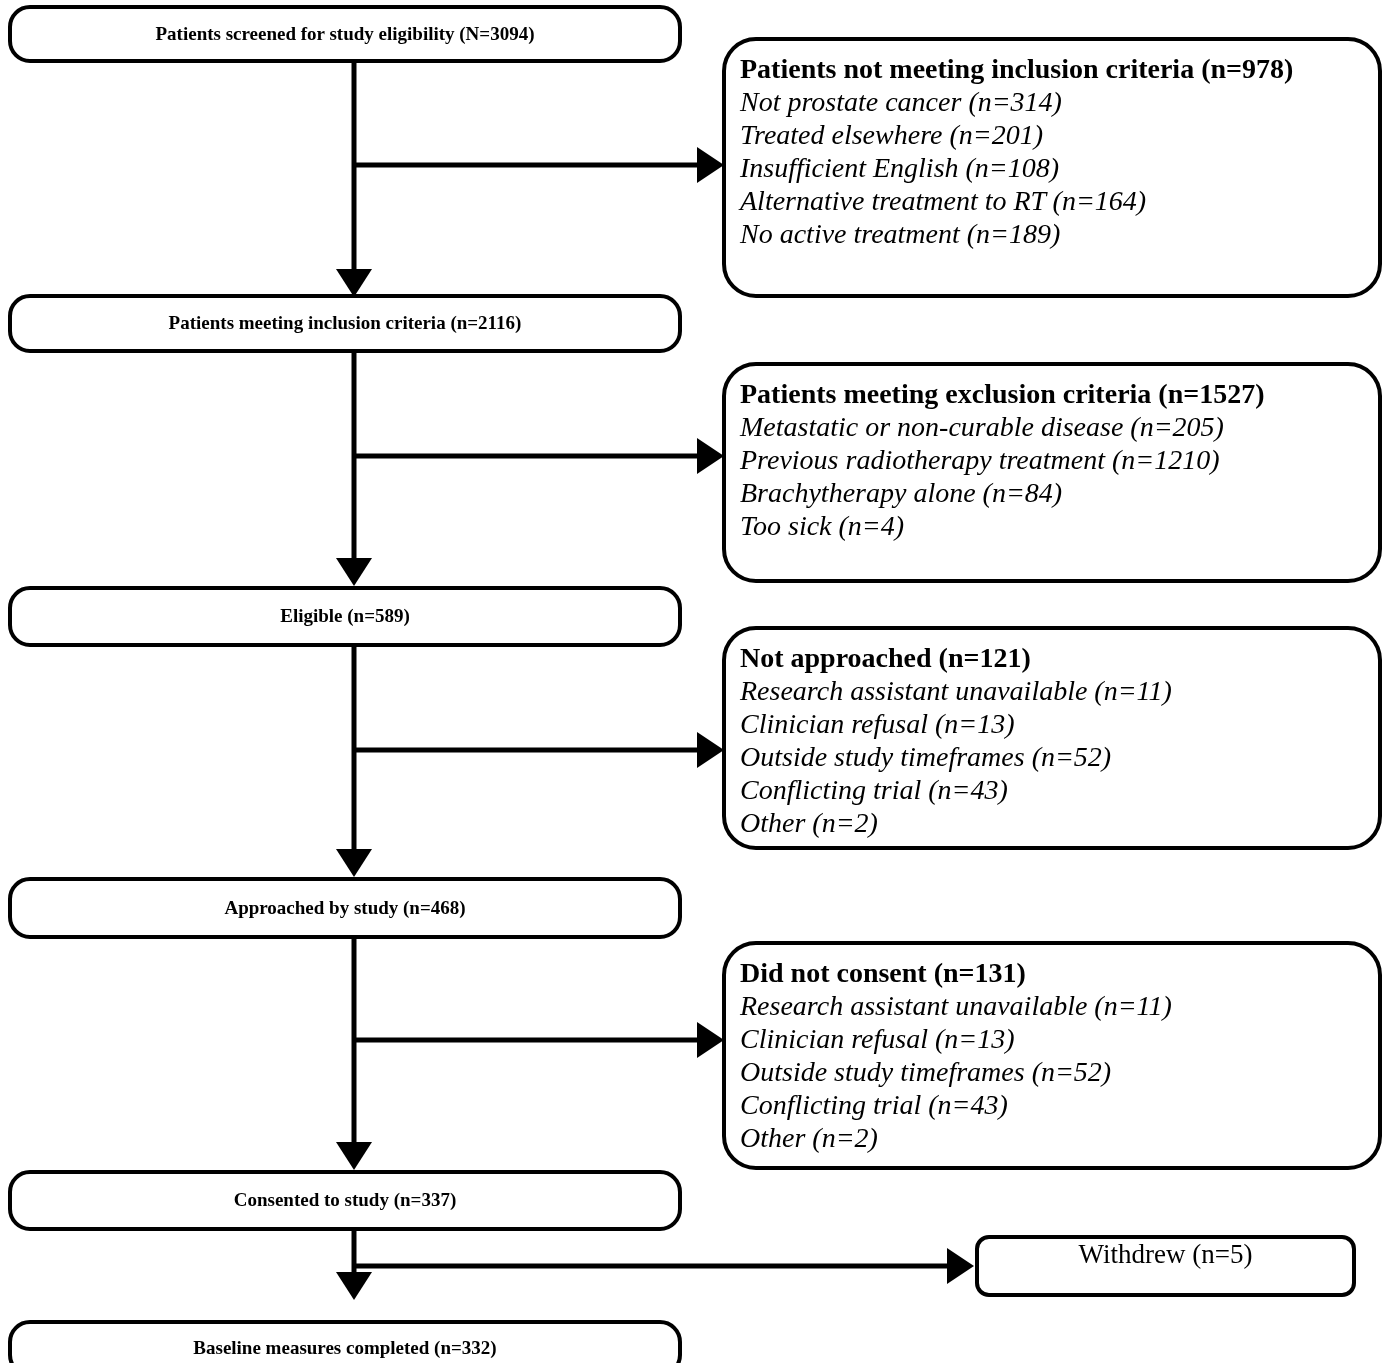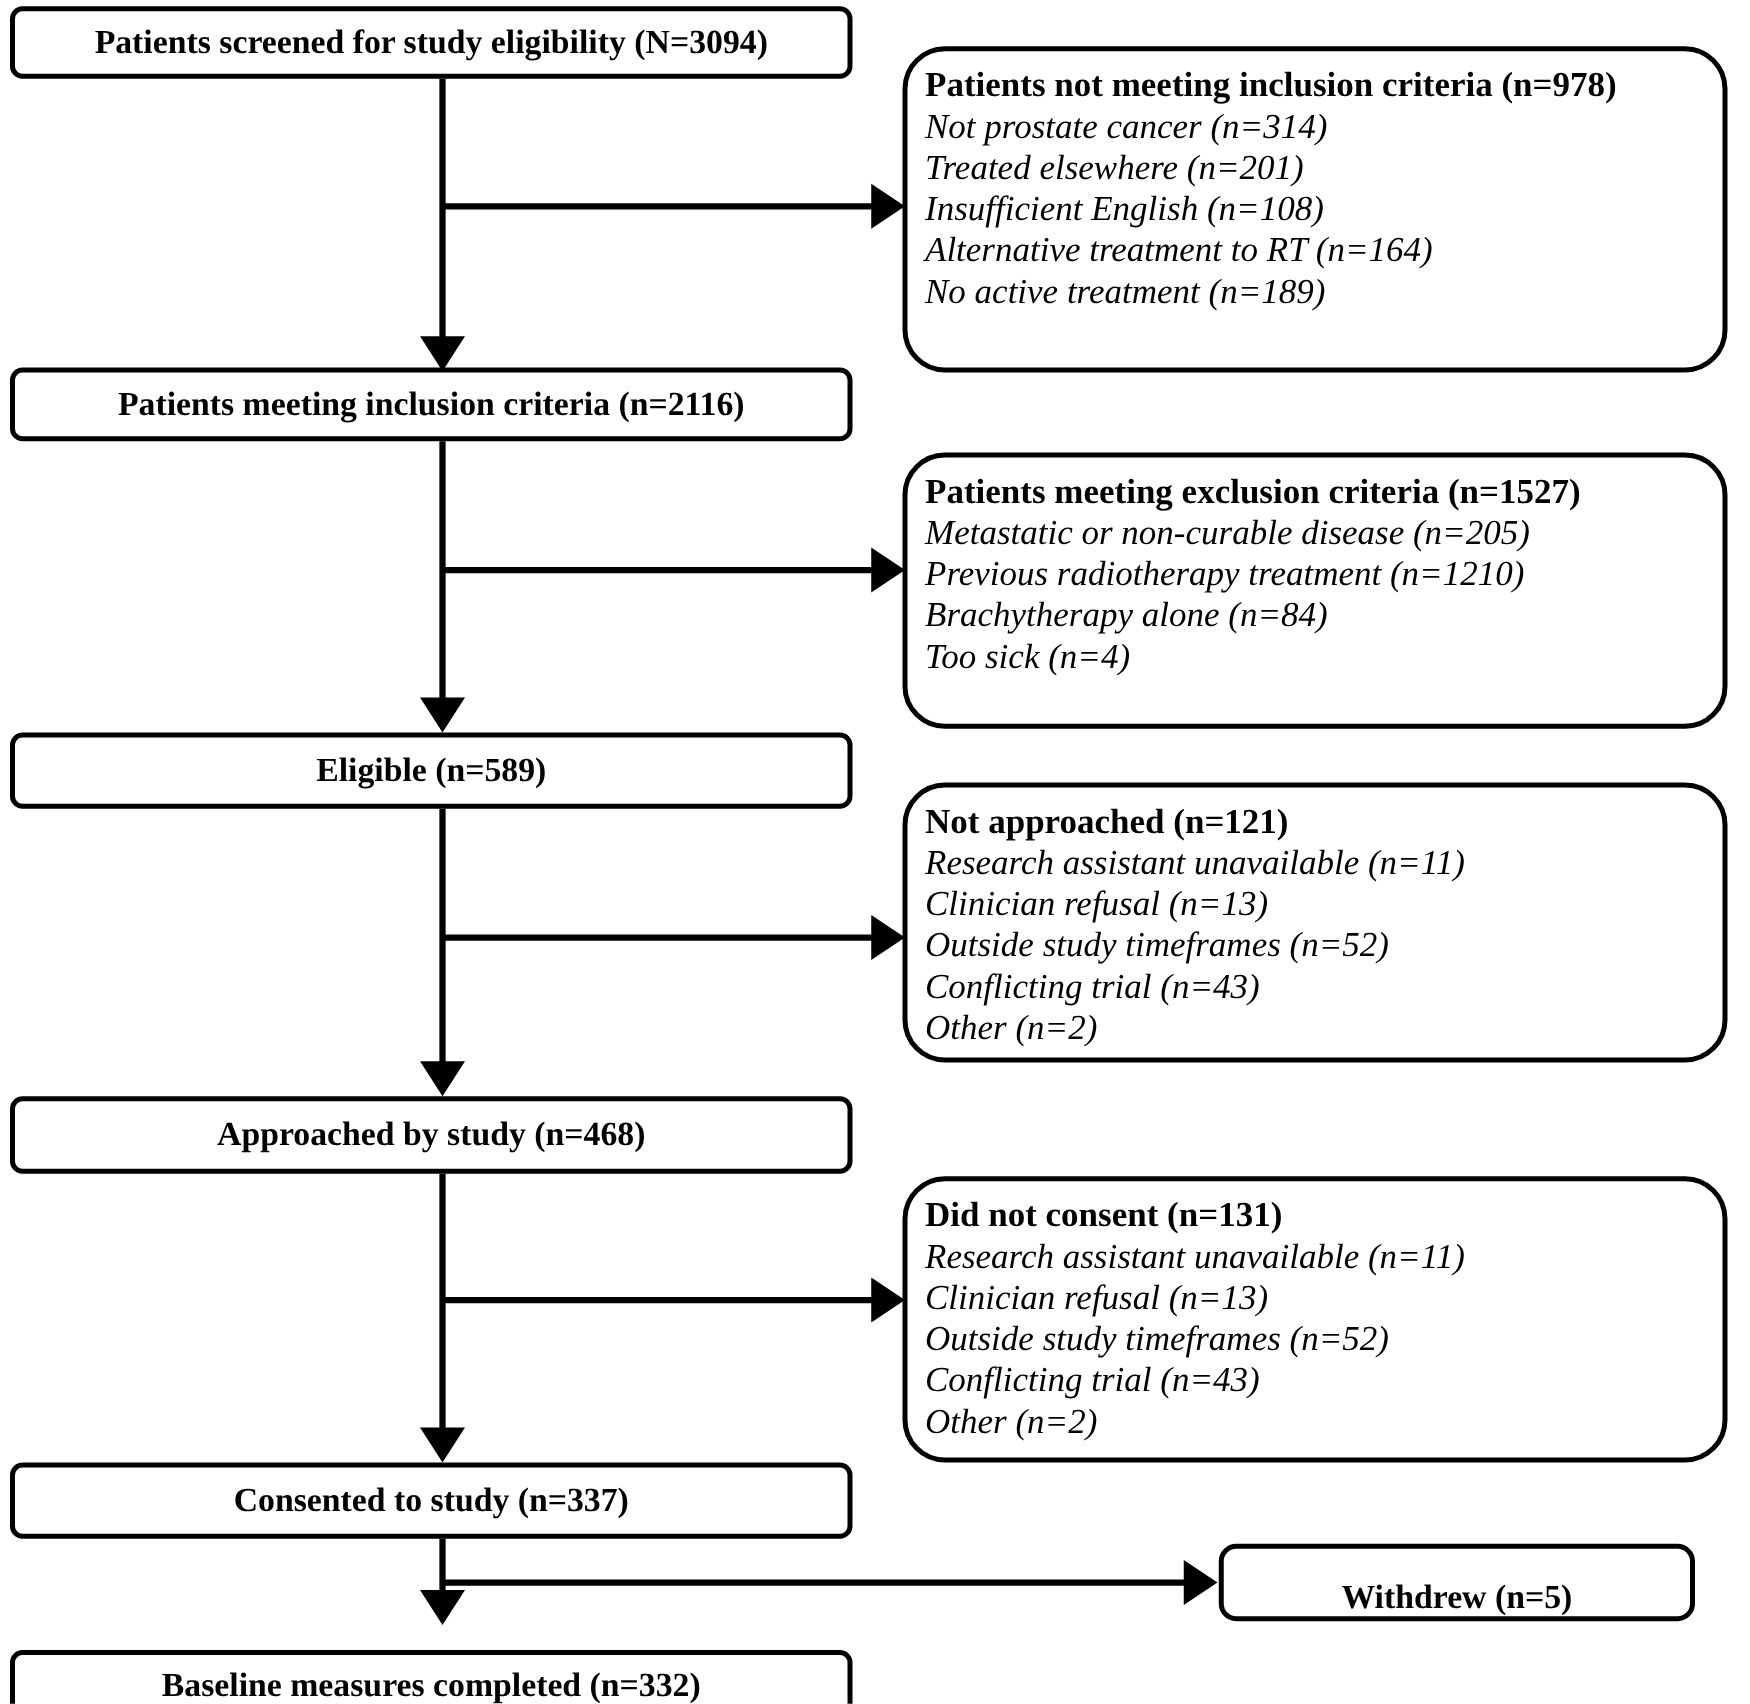--- a/index.html
+++ b/index.html
@@ -17,42 +17,42 @@
   }
   .arrow-layer line { stroke: #000000; stroke-width: 5; }
   .arrow-layer polygon { fill: #000000; stroke: none; }
   .box {
     position: absolute;
     background: #ffffff;
     border: 4px solid #000000;
   }
   .main-box {
     left: 8px; width: 674px;
-    border-radius: 10px;
+    border-radius: 22px;
     display: flex; align-items: center; justify-content: center;
     text-align: center;
     font-weight: bold;
-    font-size: 27px;
+    font-size: 19px;
     line-height: 1.1;
   }
   .side-box {
     left: 722px; width: 660px;
     border-radius: 34px;
     padding: 11px 14px 4px 14px;
     font-size: 28px;
     line-height: 33px;
   }
   .side-box .side-title { font-weight: bold; }
   .side-box .side-item { font-style: italic; }
   .withdrew-box {
     left: 975px; width: 381px;
     border-radius: 14px;
-    display: flex; align-items: flex-end; justify-content: center;
+    display: flex; align-items: flex-start; justify-content: center;
     text-align: center;
-    font-weight: bold;
+    font-weight: normal;
     font-size: 27px;
   }
 </style>
 </head>
 <body>
 
 <div>
 
   <svg class="arrow-layer" width="1400" height="1363" viewBox="0 0 1400 1363" aria-hidden="true">
     <g>

